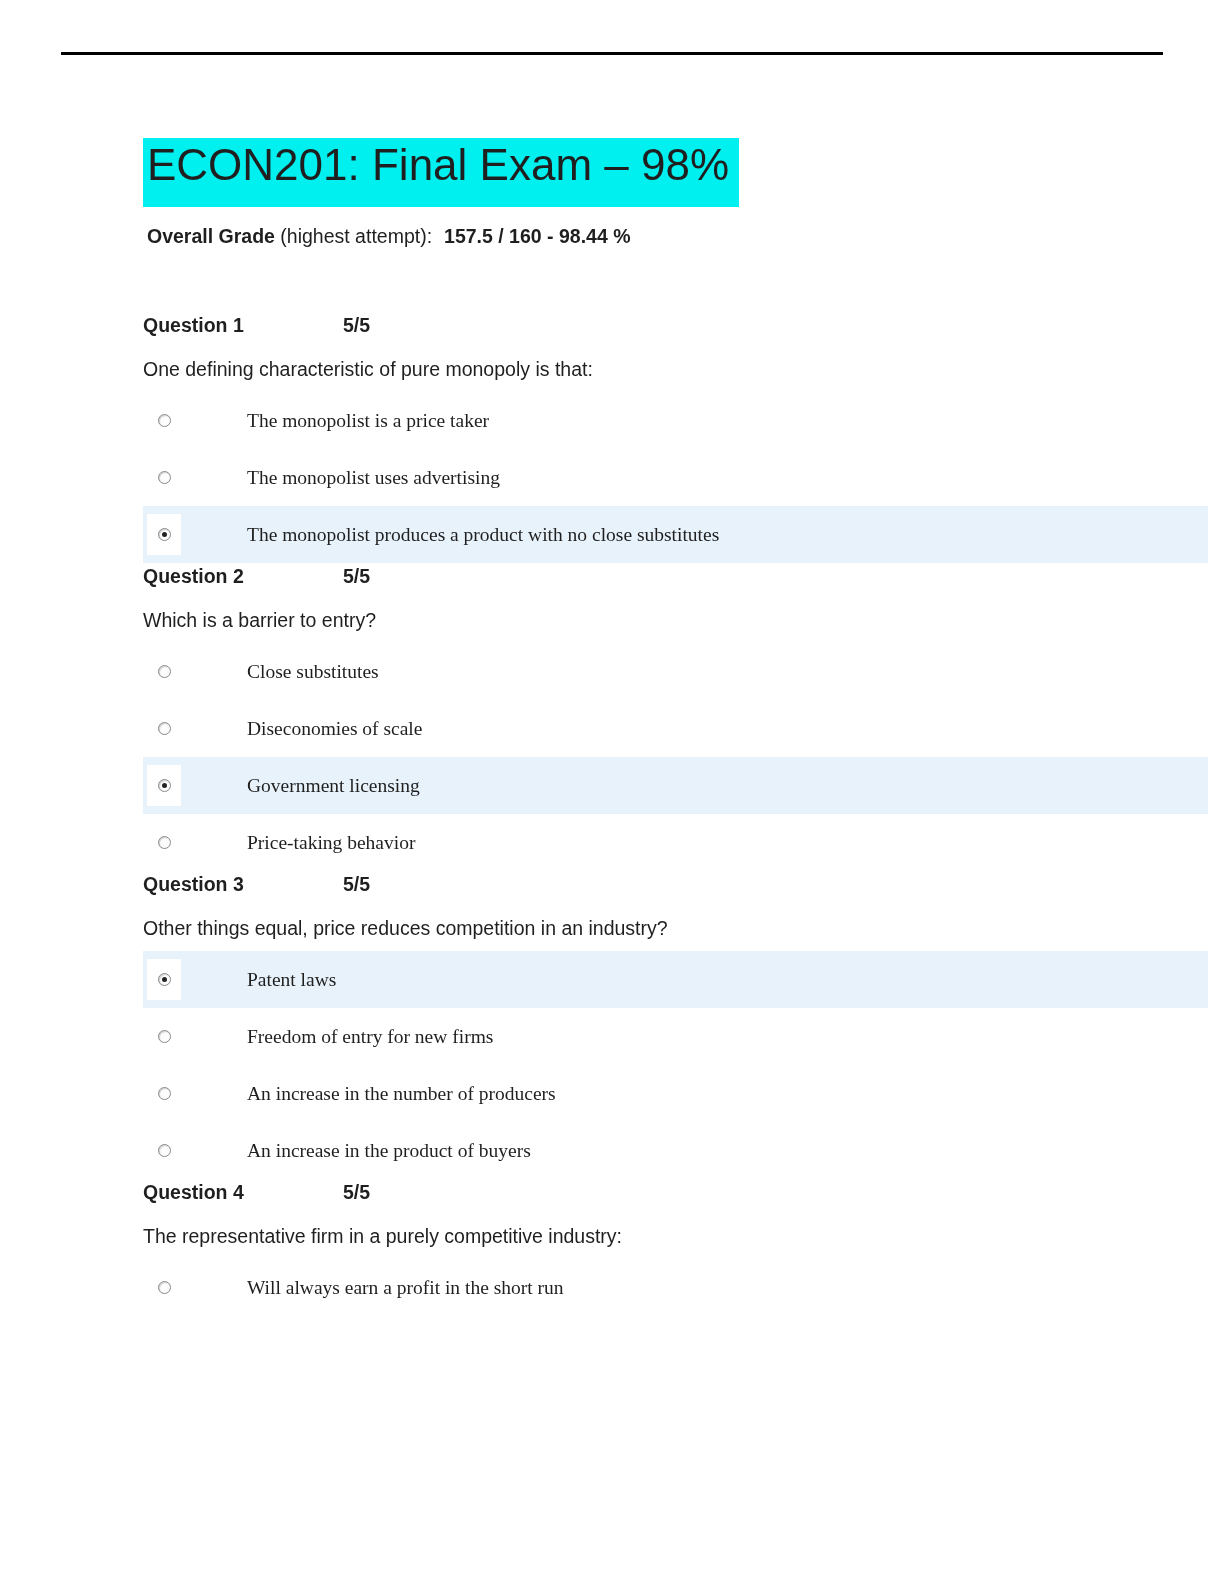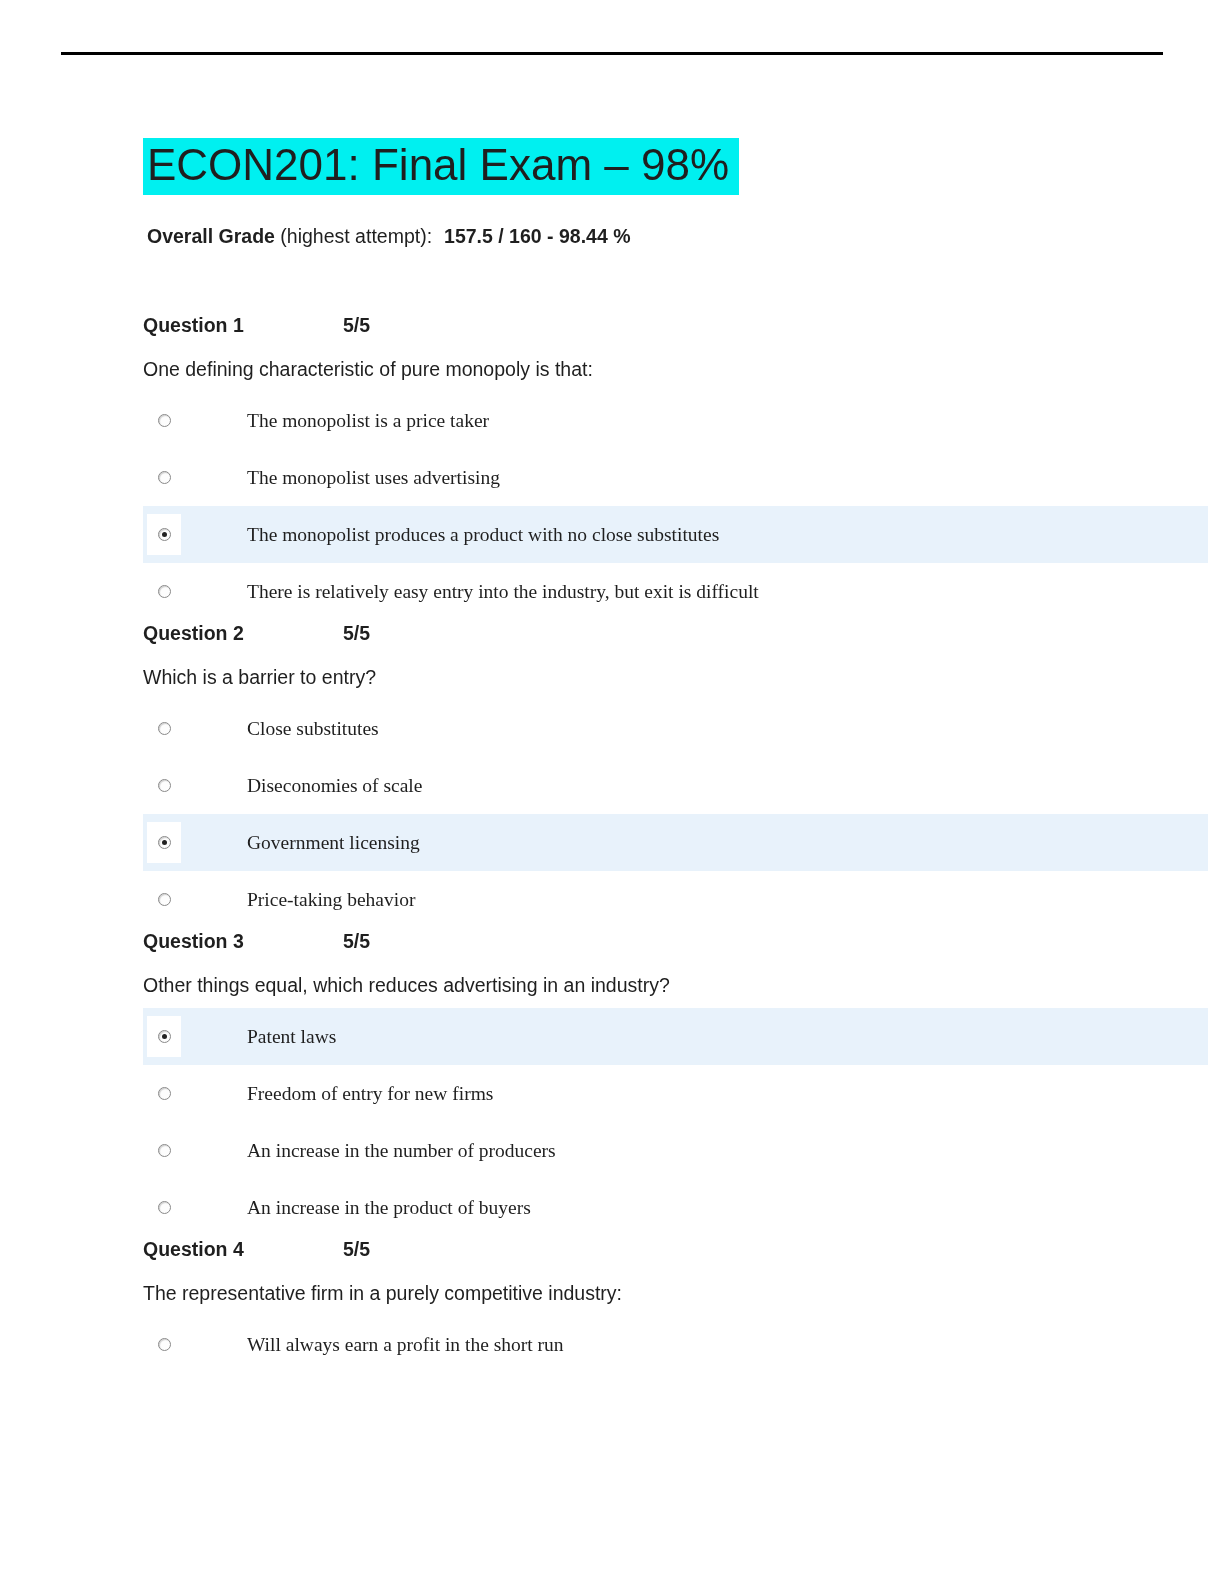--- a/index.html
+++ b/index.html
@@ -31,21 +31,21 @@
     width: 1065px;
     padding-top: 136px;
   }
   .title {
     font-size: 44px;
     font-weight: 400;
     line-height: 1.3;
   }
   .title .hl {
     background: var(--accent, #00f0f0);
-    padding: 2px 10px 6px 4px;
+    padding: 2px 10px 18px 4px;
   }
   .grade-line {
     margin-top: 32px;
     font-size: 19.5px;
     padding-left: 4px;
   }
   .grade-line .b { font-weight: 700; margin-top: 45px; }
   .grade-line .val { font-weight: 700; margin-left: 12px; text-align: right; }
   .question { margin-top: 0; }
   .q-header {
@@ -142,26 +142,20 @@
                 <span class="radio"></span>
               </span>
               <span class="option-text">The monopolist uses advertising</span>
             </div>
             <div class="option selected">
               <span class="radio-cell">
                 <span class="radio checked"></span>
               </span>
               <span class="option-text">The monopolist produces a product with no close substitutes</span>
             </div>
-            <div class="option">
-              <span class="radio-cell">
-                <span class="radio"></span>
-              </span>
-              <span class="option-text">There is relatively easy entry into the industry, but exit is difficult</span>
-            </div>
           </div>
         </div>
         <div class="question">
           <div class="q-header"><span class="q-label">Question 2</span><span class="q-score">5/5</span></div>
           <p class="q-text">Which is a barrier to entry?</p>
           <div class="options">
             <div class="option">
               <span class="radio-cell">
                 <span class="radio"></span>
               </span>
@@ -182,21 +176,21 @@
             <div class="option">
               <span class="radio-cell">
                 <span class="radio"></span>
               </span>
               <span class="option-text">Price-taking behavior</span>
             </div>
           </div>
         </div>
         <div class="question">
           <div class="q-header"><span class="q-label">Question 3</span><span class="q-score">5/5</span></div>
-          <p class="q-text">Other things equal, which reduces advertising in an industry?</p>
+          <p class="q-text">Other things equal, price reduces competition in an industry?</p>
           <div class="options">
             <div class="option selected">
               <span class="radio-cell">
                 <span class="radio checked"></span>
               </span>
               <span class="option-text">Patent laws</span>
             </div>
             <div class="option">
               <span class="radio-cell">
                 <span class="radio"></span>

